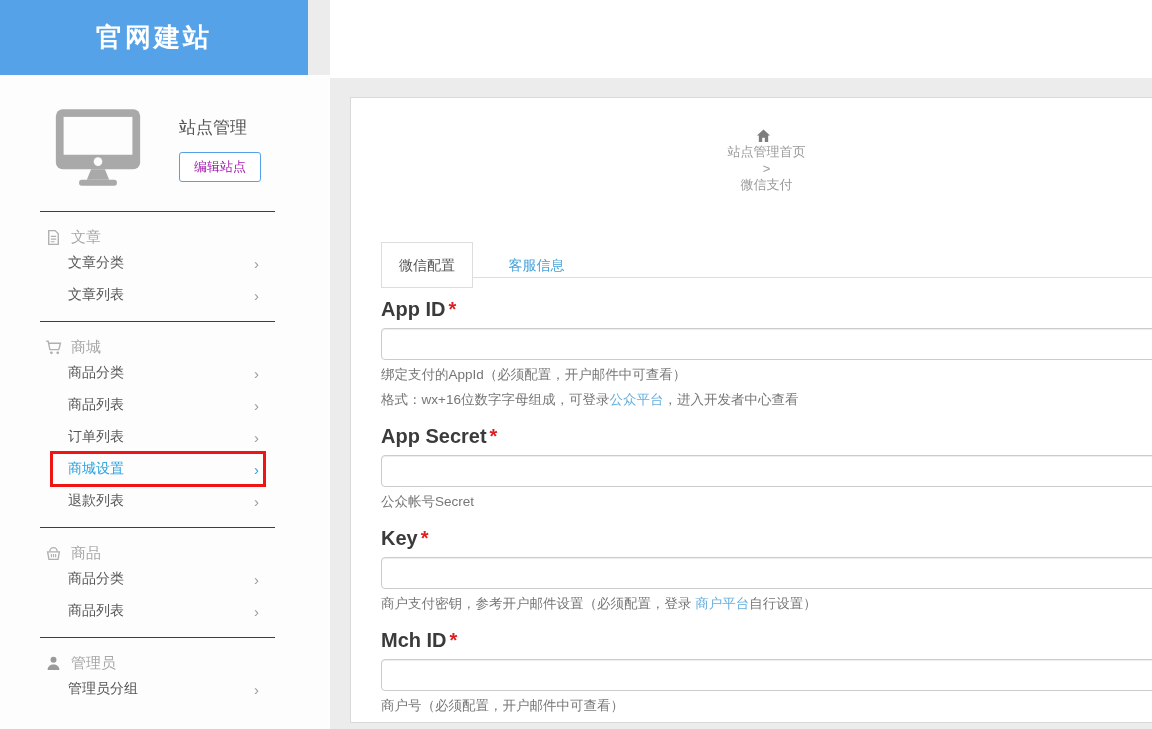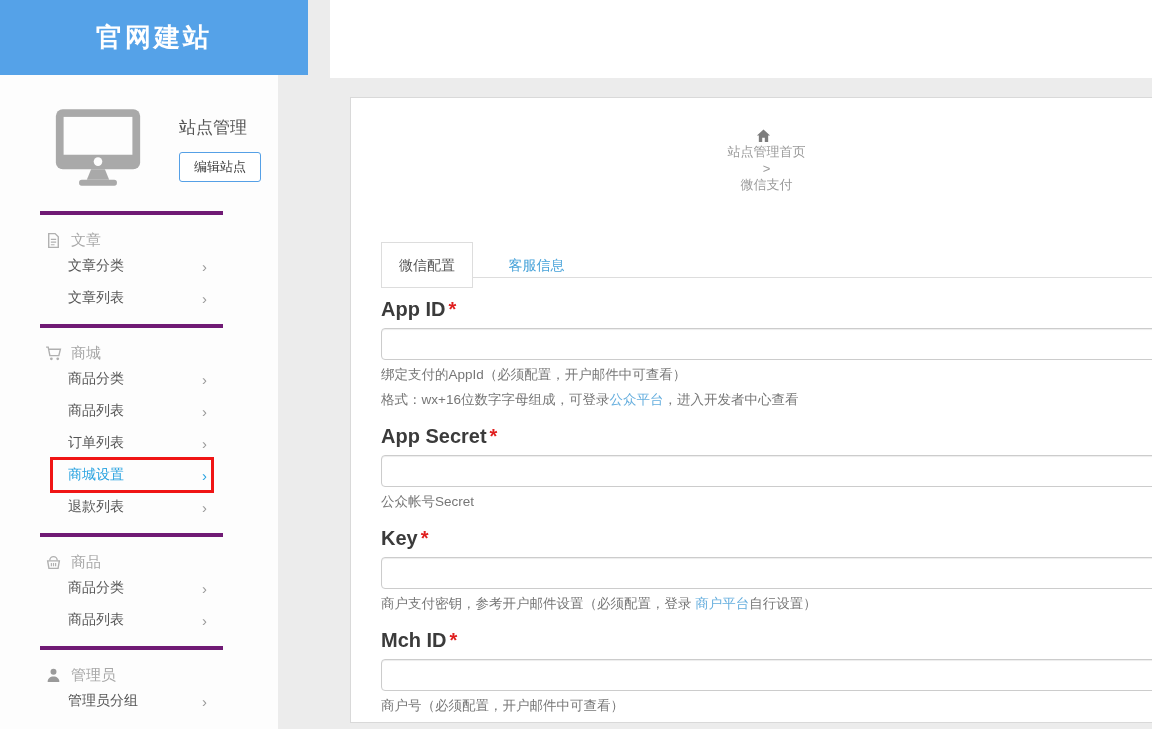--- a/index.html
+++ b/index.html
@@ -9,33 +9,33 @@
     background:#ececec; position:relative; color:#555;
   }
   
   .top-white { position:absolute; left:330px; top:0; right:0; height:78px; background:#fff; }
   .brand {
     position:absolute; left:0; top:0; width:308px; height:75px;
     background:#55a2e8; color:#fff; font-size:26px; font-weight:bold;
     letter-spacing:3px; text-align:center; line-height:75px;
   }
   
-  .sidebar { position:absolute; left:0; top:75px; width:278px; bottom:0; background:#fdfdfd; }
+  .sidebar { position:absolute; left:0; top:75px; width:330px; bottom:0; background:#fdfdfd; }
   .site-block { margin:33px 0 0 55px; display:flex; }
   .site-icon { width:86px; height:78px; flex:none; }
   .site-meta { margin-left:38px; }
   .site-title { font-size:17px; color:#555; margin-top:8px; }
   .edit-btn {
     margin-top:13px; display:inline-block; background:#fff;
-    border:1px solid #55a0e6; color:#404040; font-size:13px;
+    border:1px solid #55a0e6; color:#a21caf; font-size:13px;
     padding:5px 14px; border-radius:3px; cursor:pointer;
     font-family:inherit;
   }
   .side-sections { margin:25px 55px 0 40px; }
-  .side-section { border-top:4px solid #701a75; padding:15px 0 10px; }
+  .side-section { border-top:1px solid #701a75; padding:15px 0 10px; }
   .sec-head { display:flex; align-items:center; height:20px; color:#a8a8a8; font-size:15px; padding-left:5px; }
   .sec-head .ic { width:17px; height:17px; margin-right:9px; flex:none; }
   .side-item {
     position:relative; height:32px; display:flex; align-items:center;
     padding-left:28px; font-size:14px; color:#555; cursor:pointer;
   }
   .side-item:first-of-type { margin-top:8px; }
   .side-item .chev { position:absolute; right:16px; color:#9a9a9a; font-size:15px; }
   .side-item.active { color:#2aa3e0;text-align:center; }
   .side-item.active .chev { color:#2aa3e0; }

